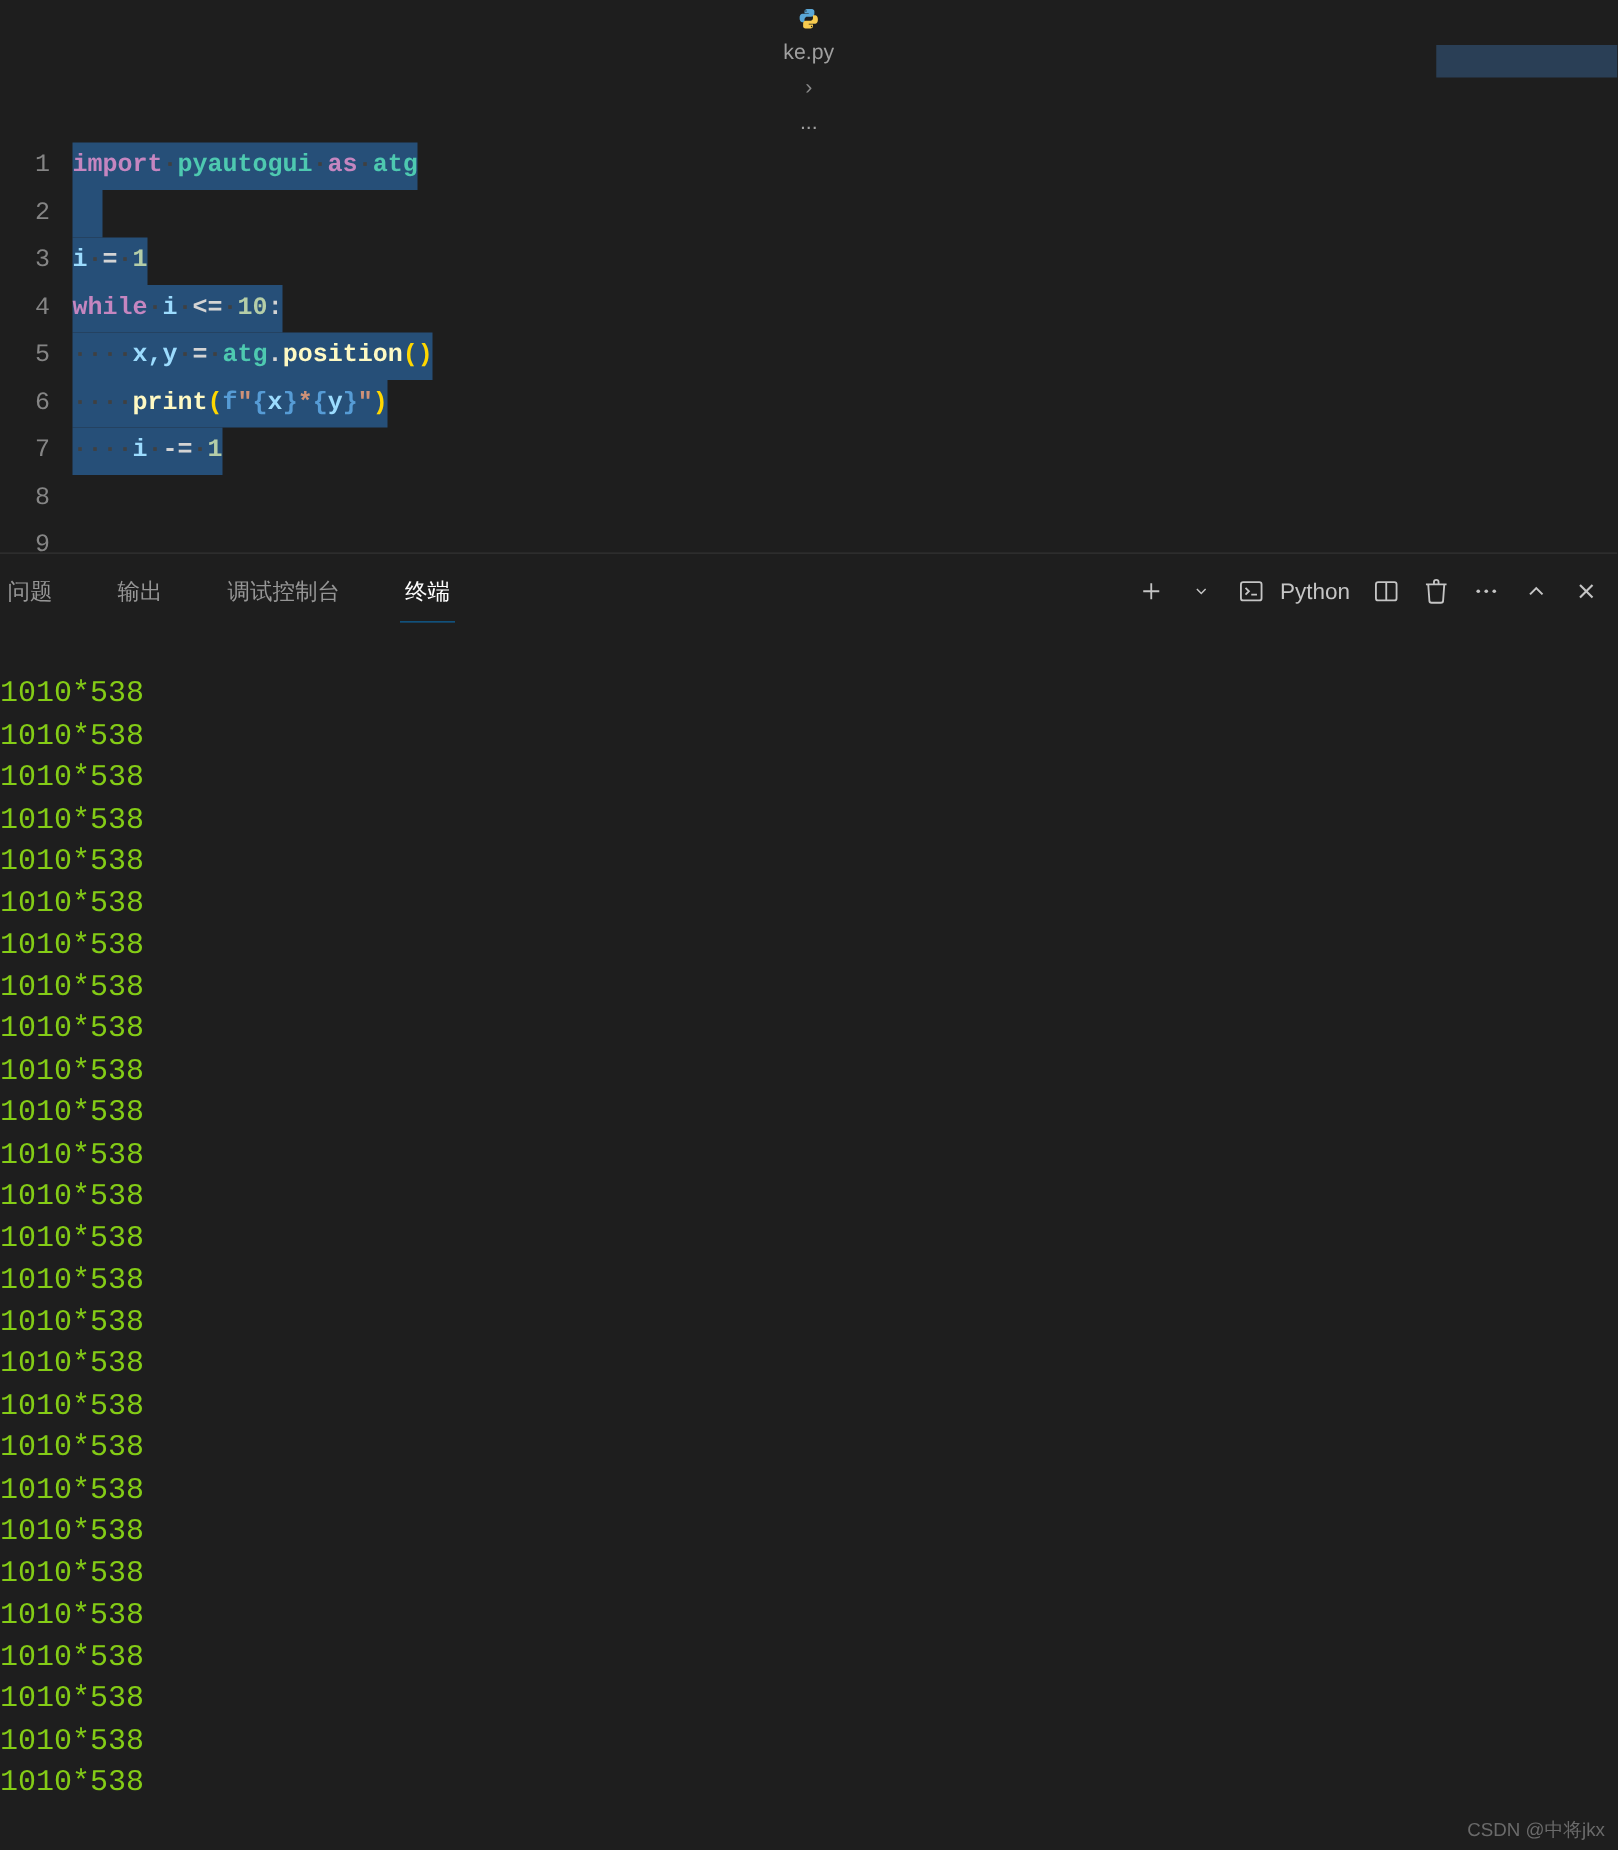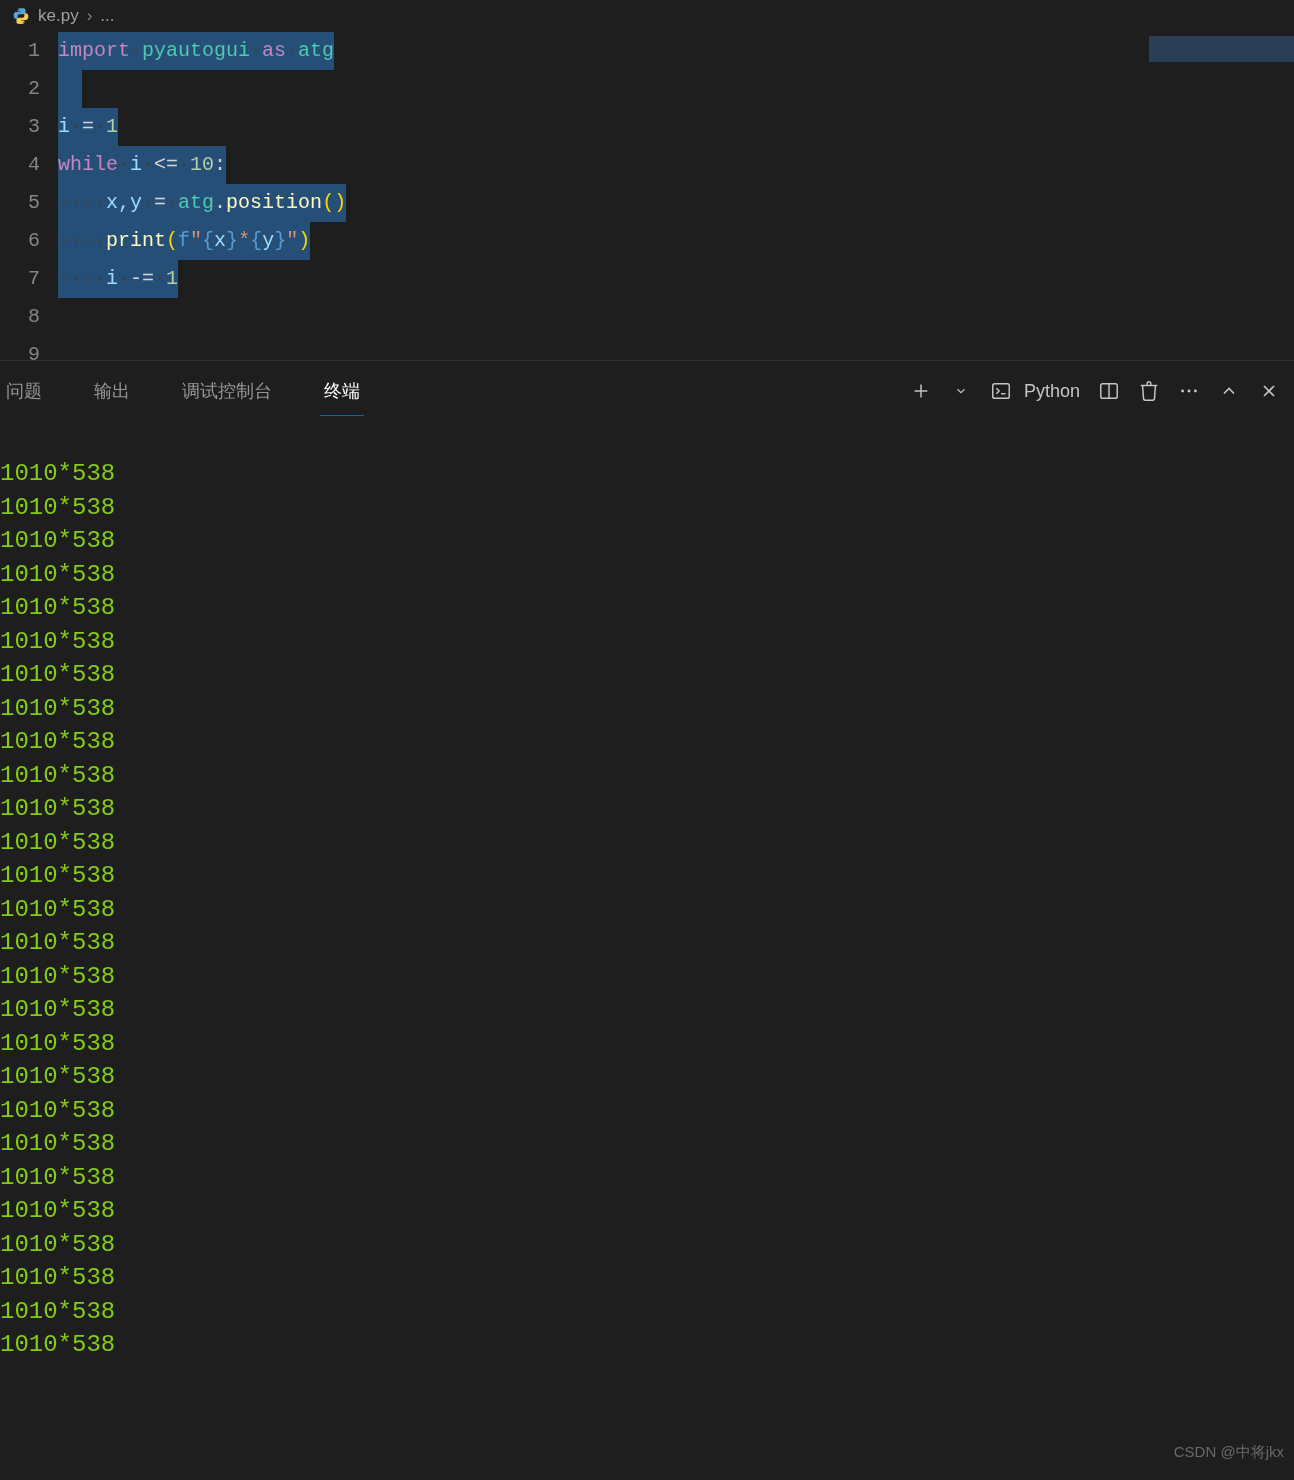--- a/index.html
+++ b/index.html
@@ -14,20 +14,21 @@
       position: relative;
     }
     .breadcrumb {
       display: flex;
       align-items: center;
       gap: 8px;
       padding: 6px 12px;
       font-size: 17px;
       color: #a0a0a0;
       font-family: -apple-system, "Segoe UI", sans-serif;
+      flex-direction: column;
     }
     .breadcrumb .py-icon {
       width: 18px; height: 18px;
       display: inline-flex;
       align-items: center;
       justify-content: center;
     }
     .chev { color: #888; }
     .editor-area {
       display: flex;
@@ -41,20 +42,21 @@
       color: #858585;
       font-size: 20px;
       line-height: 38px;
       user-select: none;
     }
     .gutter .ln { height: 38px; }
     .code {
       flex: 1;
       line-height: 38px;
       position: relative;
+      font-weight: bold;
     }
     .code-line {
       height: 38px;
       white-space: pre;
       position: relative;
     }
     .sel { background: #264f78; display: inline-block; }
     .kw { color: #c586c0; }
     .mod { color: #4ec9b0; }
     .var { color: #9cdcfe; }
@@ -104,21 +106,21 @@
       flex: 1;
       overflow: hidden;
       padding-top: 36px;
       font-size: 24px;
       line-height: 33.5px;
       color: #84cc16;
     }
     .terminal-line { white-space: pre; }
     .watermark {
       position: absolute;
-      bottom: 18px;
+      bottom: 6px;
       right: 10px;
       font-size: 15px;
       color: #6a6a6a;
       font-family: -apple-system, "Segoe UI", sans-serif;
     }
     svg { display: block; }
   </style>
 </head>
 <body>
 

